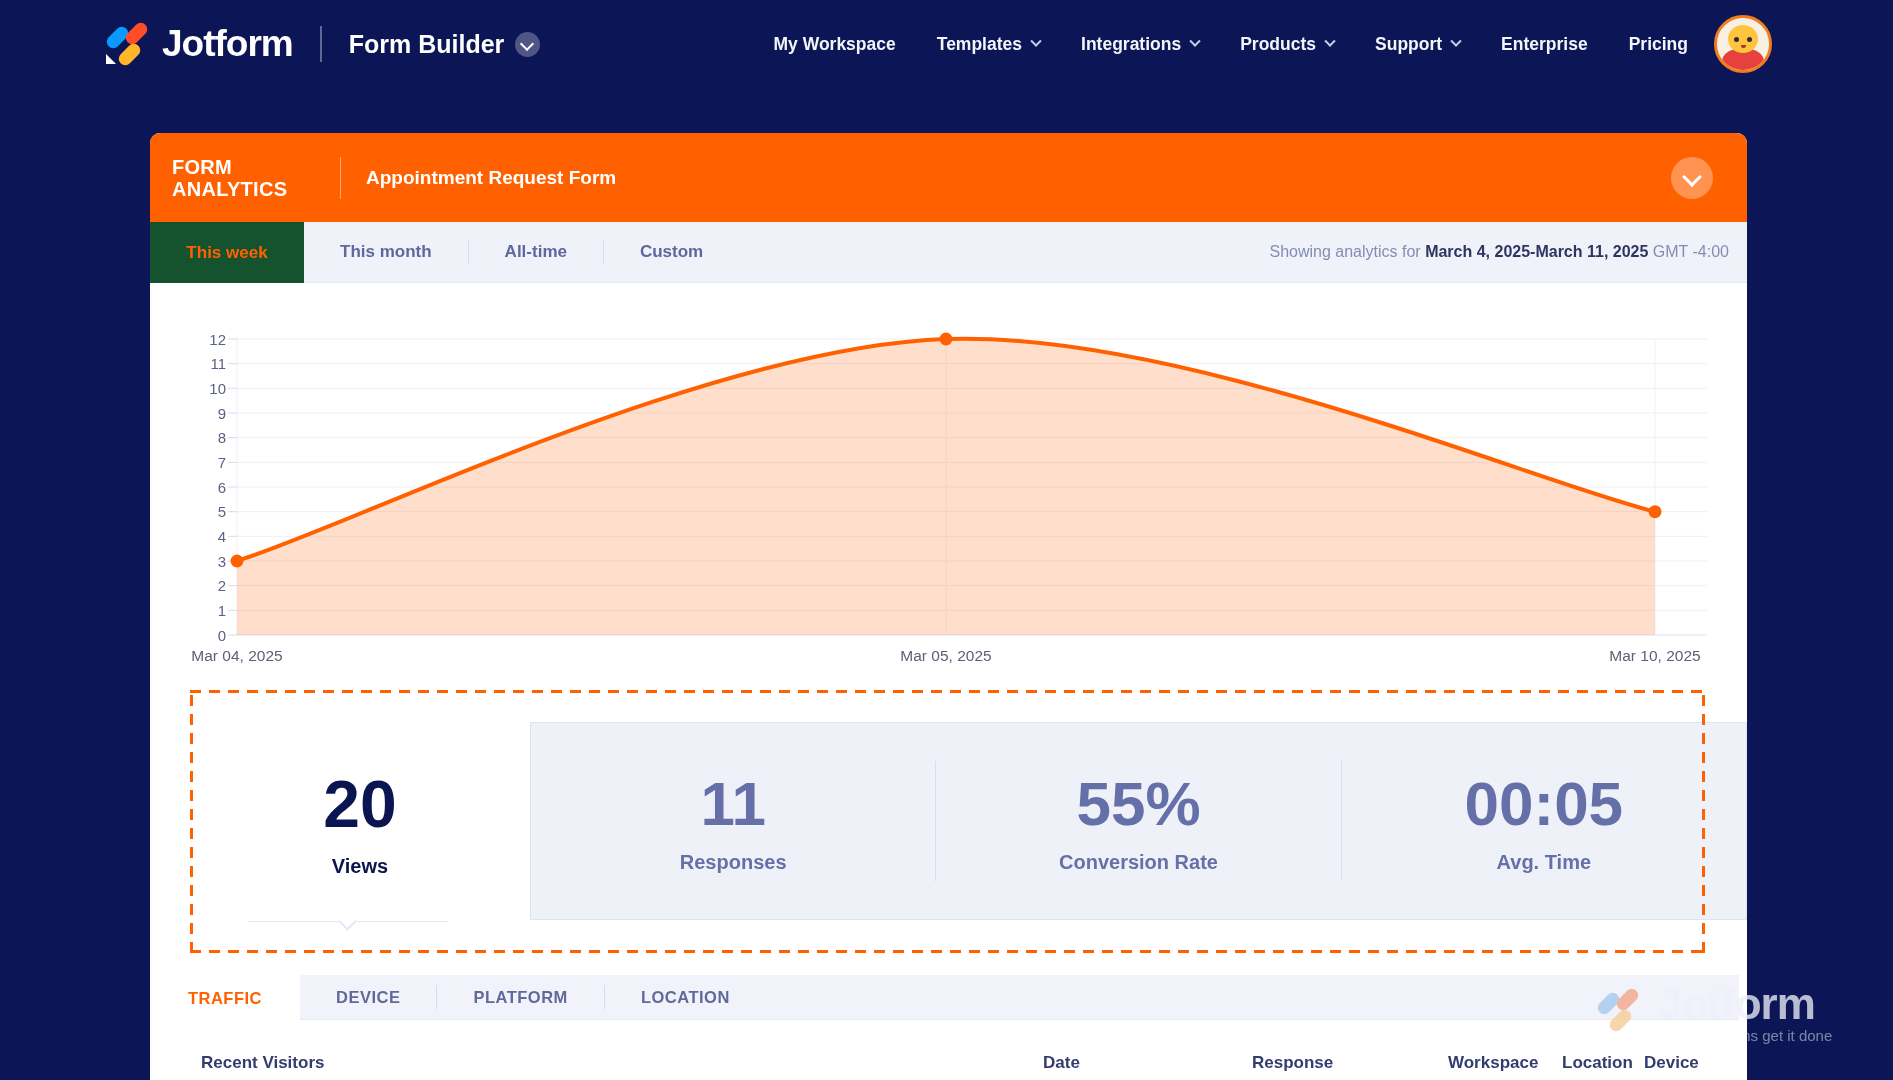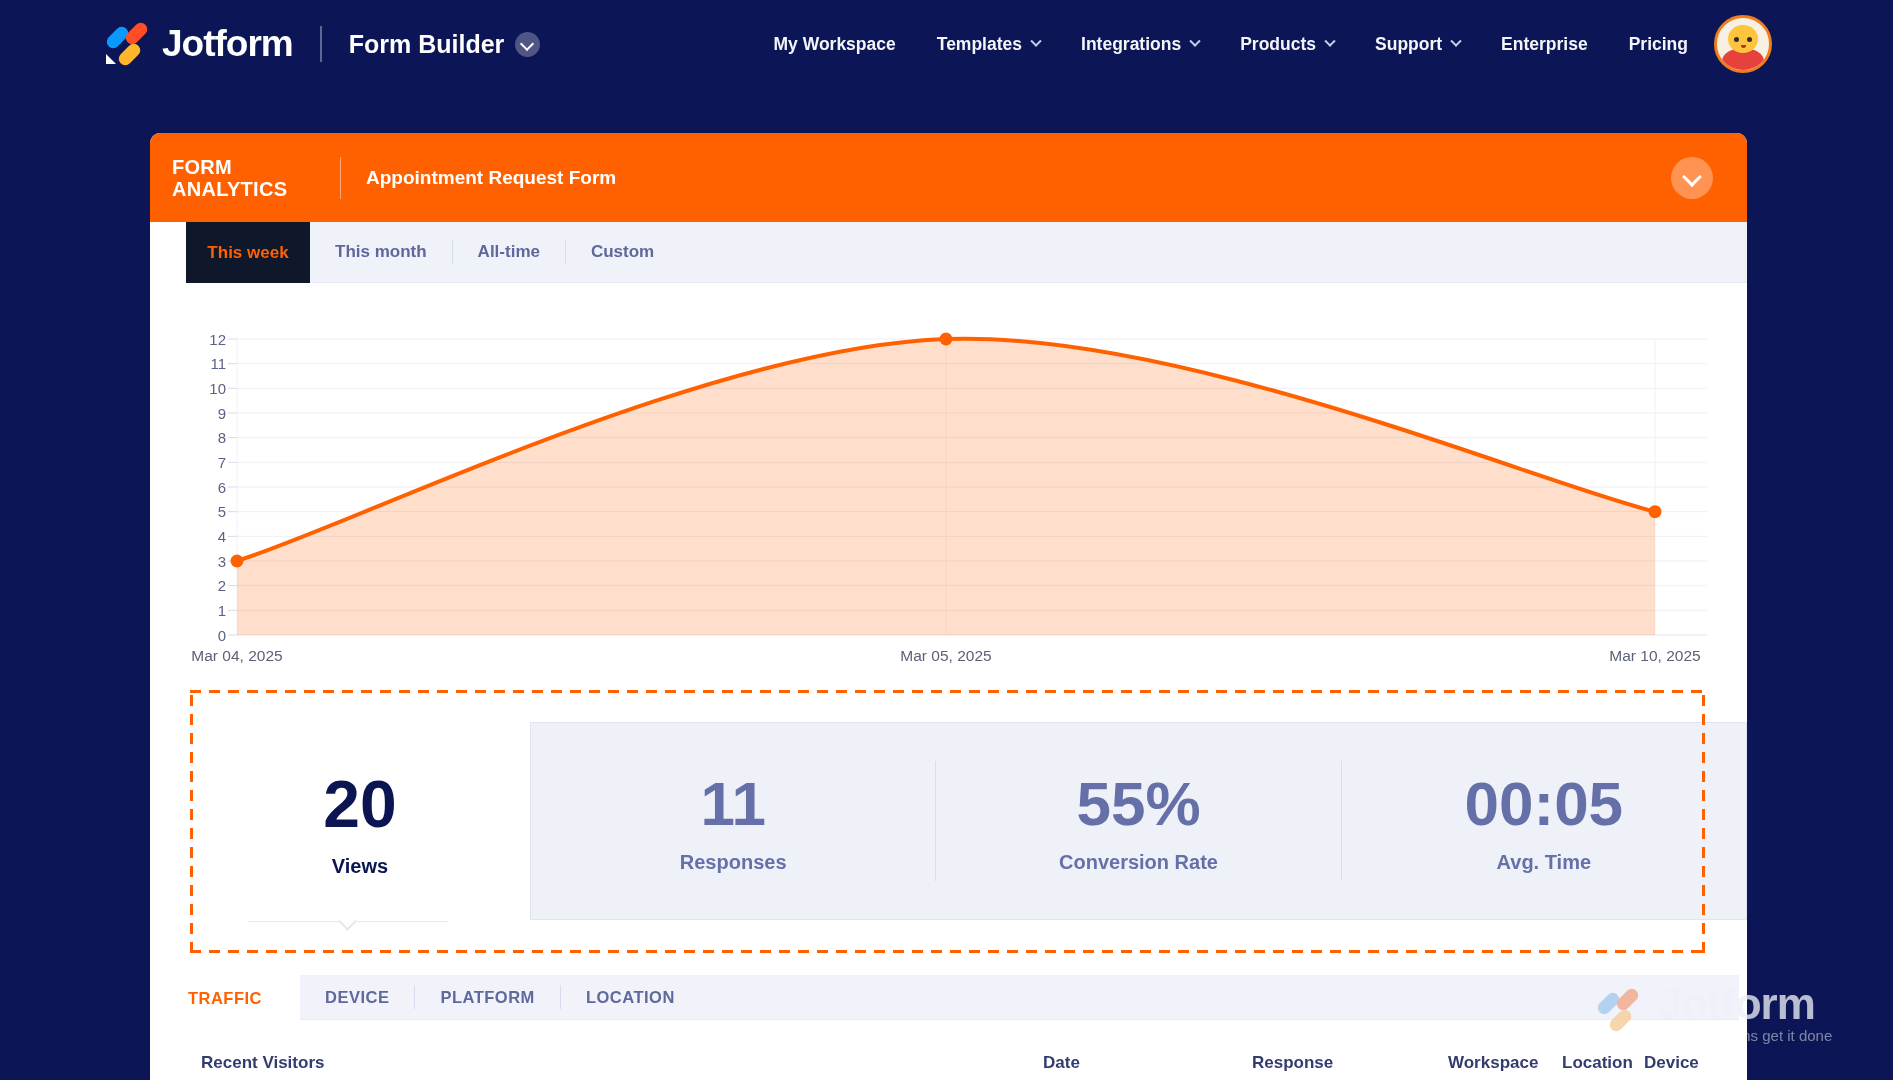--- a/index.html
+++ b/index.html
@@ -48,25 +48,25 @@
             margin-left:22px; width:168px; }
   .hdr-vdiv { width:1px; height:42px; background:rgba(255,255,255,.45); }
   .form-title { color:#fff; font-size:19px; font-weight:700; margin-left:25px; }
   .hdr-chevron { position:absolute; right:34px; top:24px; width:42px; height:42px; border-radius:50%;
                  background:rgba(255,255,255,.32); cursor:pointer; }
   .hdr-chevron::after { content:""; position:absolute; left:14px; top:13px; width:11px; height:11px;
                  border-right:3px solid #fff; border-bottom:3px solid #fff; transform:rotate(45deg); }
 
   
   .range-tabs { display:flex; height:61px; }
-  .tab-active-week { width:124px; display:flex; align-items:center; justify-content:center;
-                     color:#ff6100; font-size:17px; font-weight:600; background:#0f172a; cursor:pointer;margin-left:36px; }
+  .tab-active-week { width:154px; display:flex; align-items:center; justify-content:center;
+                     color:#ff6100; font-size:17px; font-weight:600; background:#14532d; cursor:pointer; }
   .tabs-band { flex:1; background:#f0f2f9; border-bottom:1px solid #e7e9f4;
                display:flex; align-items:center; }
-  .band-tab { padding:0 25px; color:#5f679d; font-size:17px; font-weight:600; cursor:pointer; }
+  .band-tab { padding:0 36px; color:#5f679d; font-size:17px; font-weight:600; cursor:pointer; }
   .vdiv { width:1px; height:24px; background:#d7dbed; }
   .showing { margin-left:auto; margin-right:18px; font-size:16px; color:#858cb4; }
   .showing b { color:#2e3561; font-weight:700; }
 
   .chart { position:absolute; left:0; top:150px; }
 
   
   .stat-views { position:absolute; left:40px; top:557px; width:340px; height:263px;
                 display:flex; flex-direction:column; align-items:center; justify-content:center; cursor:pointer; }
   .stat-views .stat-value { font-size:66px; font-weight:800; color:#0a1551; }
@@ -169,20 +169,21 @@
   </div>
 
   <div class="range-tabs">
     <div class="tab-active-week">This week</div>
     <div class="tabs-band" id="range-band">
         <div class="band-tab">This month</div>
         <span class="vdiv"></span>
         <div class="band-tab">All-time</div>
         <span class="vdiv"></span>
         <div class="band-tab">Custom</div>
+        <div class="showing"><span>Showing analytics for </span><b>March 4, 2025-March 11, 2025</b><span> GMT -4:00</span></div>
       </div>
   </div>
 
   <svg class="chart" id="chart" width="1597" height="400" viewBox="0 0 1597 400">
       <line x1="88" y1="352" x2="1557" y2="352" stroke="#e2e3ee" stroke-width="1"></line>
       <line x1="78" y1="352" x2="88" y2="352" stroke="#d9dae6" stroke-width="1"></line>
       <text x="76" y="357.5" text-anchor="end" font-size="15" fill="#5b6287">0</text>
       <line x1="88" y1="327.3333333333333" x2="1557" y2="327.3333333333333" stroke="#efeff6" stroke-width="1"></line>
       <line x1="78" y1="327.3333333333333" x2="88" y2="327.3333333333333" stroke="#d9dae6" stroke-width="1"></line>
       <text x="76" y="332.8333333333333" text-anchor="end" font-size="15" fill="#5b6287">1</text>

